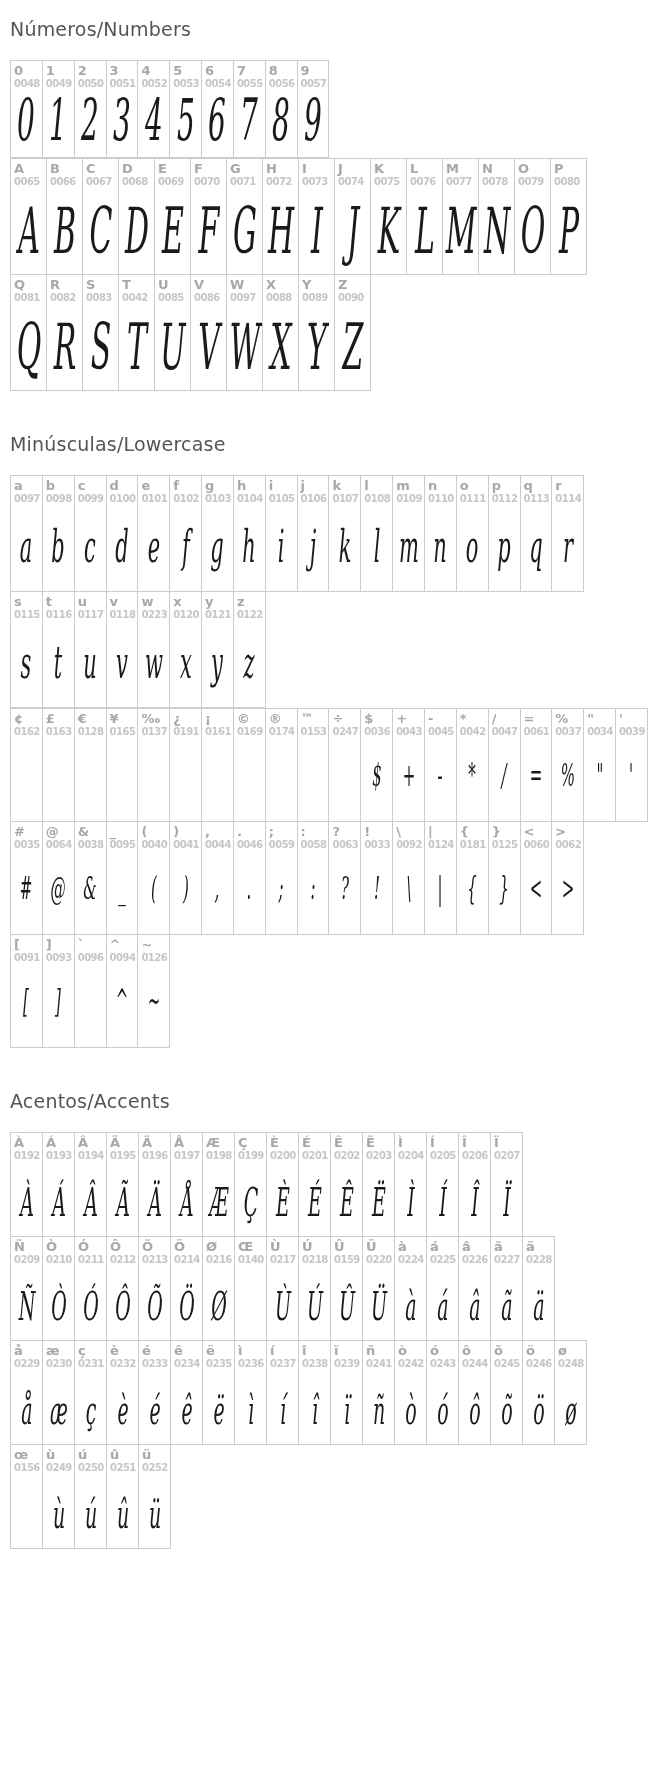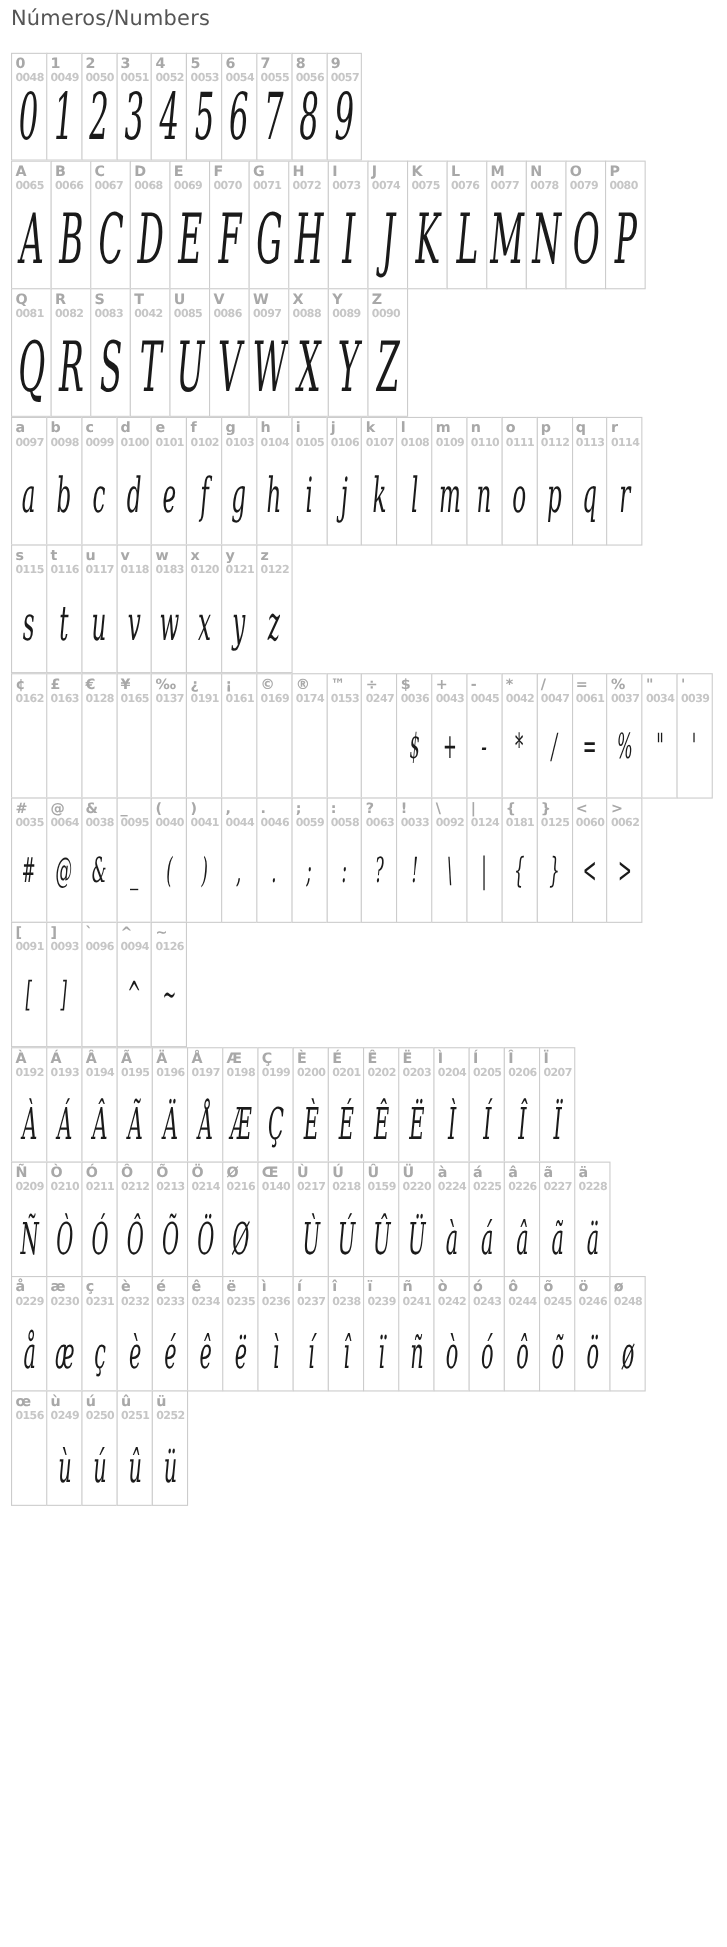--- a/index.html
+++ b/index.html
@@ -1,21 +1,21 @@
 <!DOCTYPE html>
 <html style="--border: #cccccc; --ref: #a8a8a8; --code: #c6c6c6; --title: #555555; --glyph: #1a1a1a; --bg: #ffffff;"><head>
 <meta charset="utf-8">
 <style>
   :root{
     --border:#cccccc; --ref:#a8a8a8; --code:#c6c6c6; --title:#555555; --glyph:#1a1a1a; --bg:#ffffff;
   }
   *{box-sizing:border-box;}
   html,body{margin:0;padding:0;background:var(--bg);}
   body{width:661px;font-family:"DejaVu Sans","Liberation Sans",sans-serif;}
-  .page{padding:2px 6px 40px 10px;}
+  .page{padding:14px 6px 40px 10px;}
   .section-title{
     font-size:19px;font-weight:400;color:var(--title);
     margin:42px 0 20px 0;letter-spacing:0.2px;
     font-family:"DejaVu Sans","Liberation Sans",sans-serif;
   }
   .char-section:first-child .section-title{margin-top:4px;}
   .char-row{display:flex;align-items:stretch;}
   .char-row + .char-row{margin-top:-1px;}
   .char-cell{
     border:1px solid var(--border);
@@ -388,20 +388,21 @@
             <div class="ref-char">Z</div>
             <div class="char-code">0090</div>
           </div>
           <div class="glyph-box">
             <span class="glyph">Z</span>
           </div>
         </div>
       </div>
     </div>
     <div class="char-section sec-lower">
+      <h3 class="section-title">Minúsculas/Lowercase</h3>
       <div class="char-row">
         <div class="char-cell">
           <div class="cell-head">
             <div class="ref-char">a</div>
             <div class="char-code">0097</div>
           </div>
           <div class="glyph-box">
             <span class="glyph">a</span>
           </div>
         </div>
@@ -592,21 +593,21 @@
             <div class="ref-char">v</div>
             <div class="char-code">0118</div>
           </div>
           <div class="glyph-box">
             <span class="glyph">v</span>
           </div>
         </div>
         <div class="char-cell">
           <div class="cell-head">
             <div class="ref-char">w</div>
-            <div class="char-code">0183</div>
+            <div class="char-code">0223</div>
           </div>
           <div class="glyph-box">
             <span class="glyph">w</span>
           </div>
         </div>
         <div class="char-cell">
           <div class="cell-head">
             <div class="ref-char">x</div>
             <div class="char-code">0120</div>
           </div>
@@ -1023,20 +1024,21 @@
             <div class="ref-char">~</div>
             <div class="char-code">0126</div>
           </div>
           <div class="glyph-box">
             <span class="glyph">~</span>
           </div>
         </div>
       </div>
     </div>
     <div class="char-section sec-accents">
+      <h3 class="section-title">Acentos/Accents</h3>
       <div class="char-row">
         <div class="char-cell">
           <div class="cell-head">
             <div class="ref-char">À</div>
             <div class="char-code">0192</div>
           </div>
           <div class="glyph-box">
             <span class="glyph">À</span>
           </div>
         </div>

